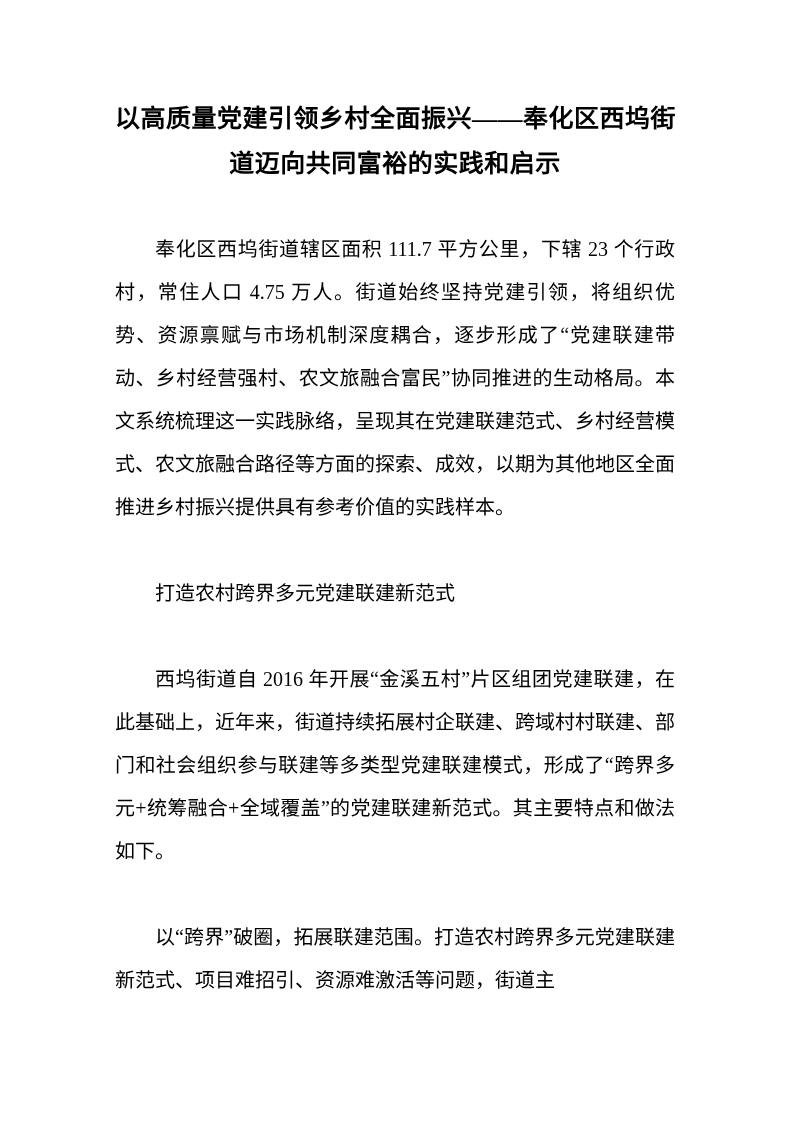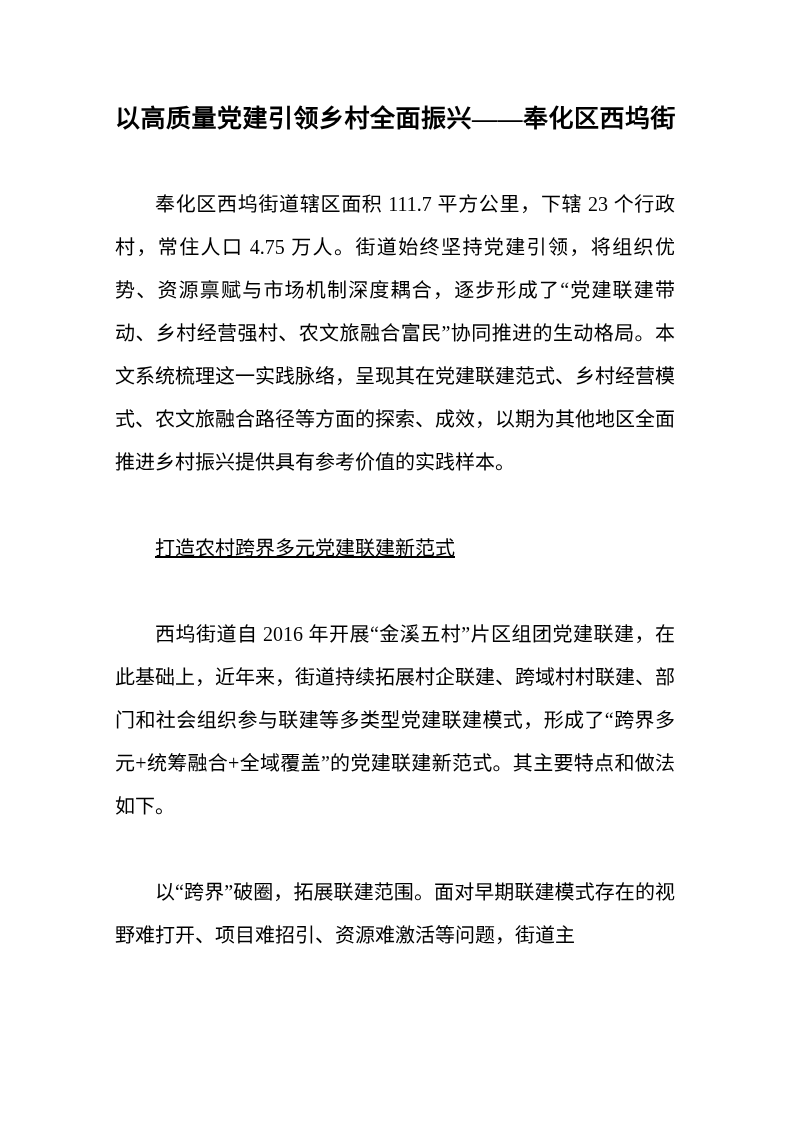--- a/index.html
+++ b/index.html
@@ -38,33 +38,33 @@
     text-align: justify;
     text-justify: inter-ideograph;
     text-indent: 2em;
     word-break: break-all;
   }
   .para:last-child {
     margin-bottom: 0;
   }
   .section-heading {
     text-align: left;
-    text-decoration: underline;
   }
 </style>
 </head>
 <body>
 
 <div class="page">
 
   <h1 class="doc-title">
     <span class="title-line">以高质量党建引领乡村全面振兴——奉化区西坞街</span>
+    <span class="title-line">道迈向共同富裕的实践和启示</span>
   </h1>
 
   <p class="para">奉化区西坞街道辖区面积 111.7 平方公里，下辖 23 个行政村，常住人口 4.75 万人。街道始终坚持党建引领，将组织优势、资源禀赋与市场机制深度耦合，逐步形成了“党建联建带动、乡村经营强村、农文旅融合富民”协同推进的生动格局。本文系统梳理这一实践脉络，呈现其在党建联建范式、乡村经营模式、农文旅融合路径等方面的探索、成效，以期为其他地区全面推进乡村振兴提供具有参考价值的实践样本。</p>
 
   <p class="para section-heading">打造农村跨界多元党建联建新范式</p>
 
   <p class="para">西坞街道自 2016 年开展“金溪五村”片区组团党建联建，在此基础上，近年来，街道持续拓展村企联建、跨域村村联建、部门和社会组织参与联建等多类型党建联建模式，形成了“跨界多元+统筹融合+全域覆盖”的党建联建新范式。其主要特点和做法如下。</p>
 
-  <p class="para">以“跨界”破圈，拓展联建范围。面对早期联建模式存在的视野难打开、项目难招引、资源难激活等问题，街道主</p>
+  <p class="para">以“跨界”破圈，拓展联建范围。打造农村跨界多元党建联建新范式、项目难招引、资源难激活等问题，街道主</p>
 
 </div>
 
 </body></html>

